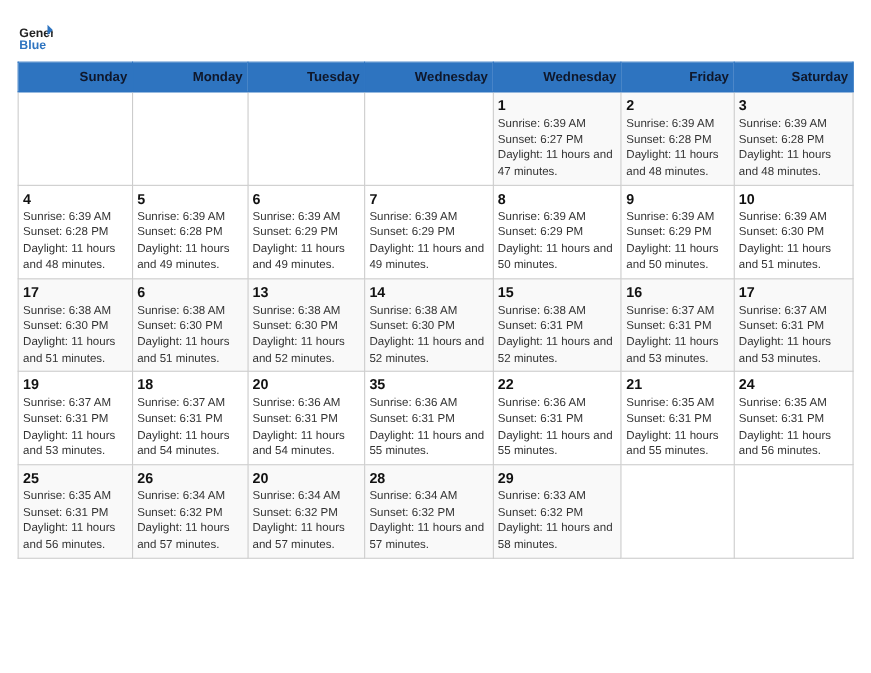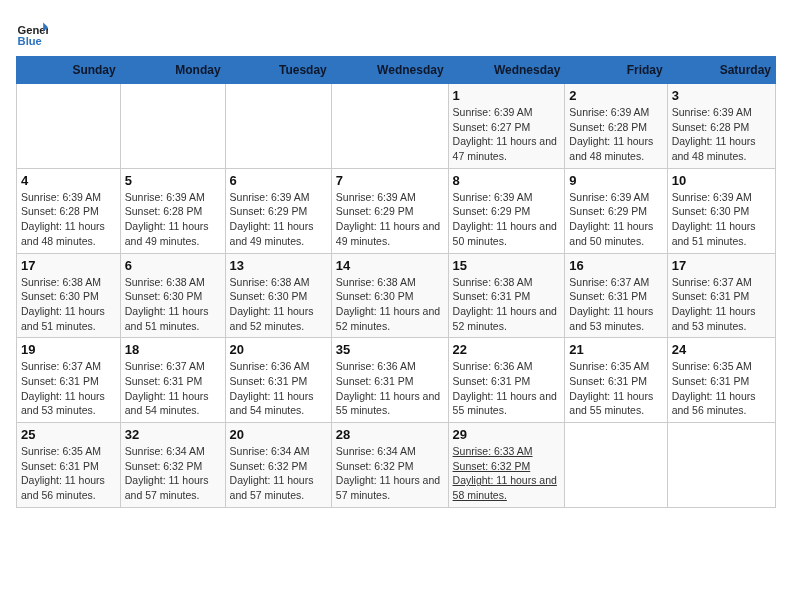--- a/index.html
+++ b/index.html
@@ -265,40 +265,40 @@
         </td>
       </tr>
       <tr>
         <td>
           <div class="day-num">25</div>
           <div class="day-info" style="white-space: pre-line;">Sunrise: 6:35 AM
 Sunset: 6:31 PM
 Daylight: 11 hours and 56 minutes.</div>
         </td>
         <td>
-          <div class="day-num">32</div>
+          <div class="day-num">26</div>
           <div class="day-info" style="white-space: pre-line;">Sunrise: 6:34 AM
 Sunset: 6:32 PM
 Daylight: 11 hours and 57 minutes.</div>
         </td>
         <td>
           <div class="day-num">20</div>
           <div class="day-info" style="white-space: pre-line;">Sunrise: 6:34 AM
 Sunset: 6:32 PM
 Daylight: 11 hours and 57 minutes.</div>
         </td>
         <td>
           <div class="day-num">28</div>
           <div class="day-info" style="white-space: pre-line;">Sunrise: 6:34 AM
 Sunset: 6:32 PM
 Daylight: 11 hours and 57 minutes.</div>
         </td>
         <td>
           <div class="day-num">29</div>
-          <div class="day-info" style="white-space: pre-line; text-decoration: underline;">Sunrise: 6:33 AM
+          <div class="day-info" style="white-space: pre-line;">Sunrise: 6:33 AM
 Sunset: 6:32 PM
 Daylight: 11 hours and 58 minutes.</div>
         </td>
         <td class="empty"></td>
         <td class="empty"></td>
       </tr>
     </tbody>
 </table>
 
 </body></html>

